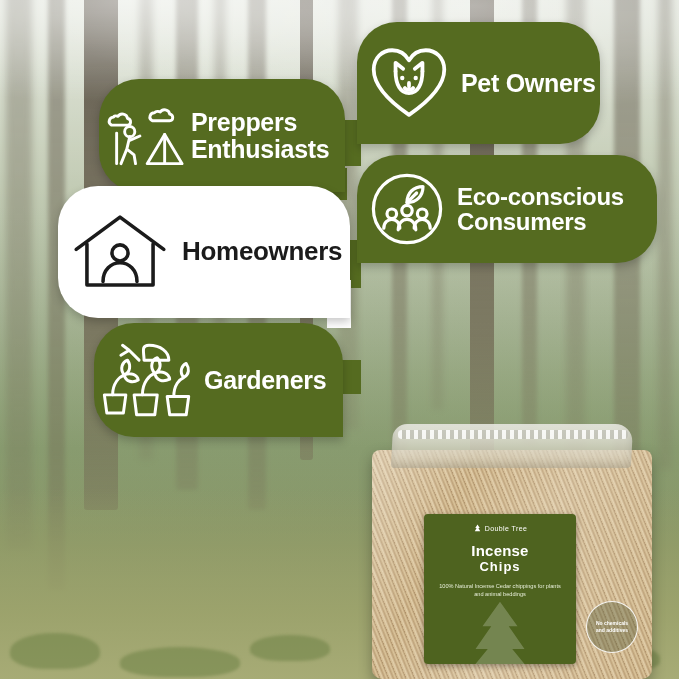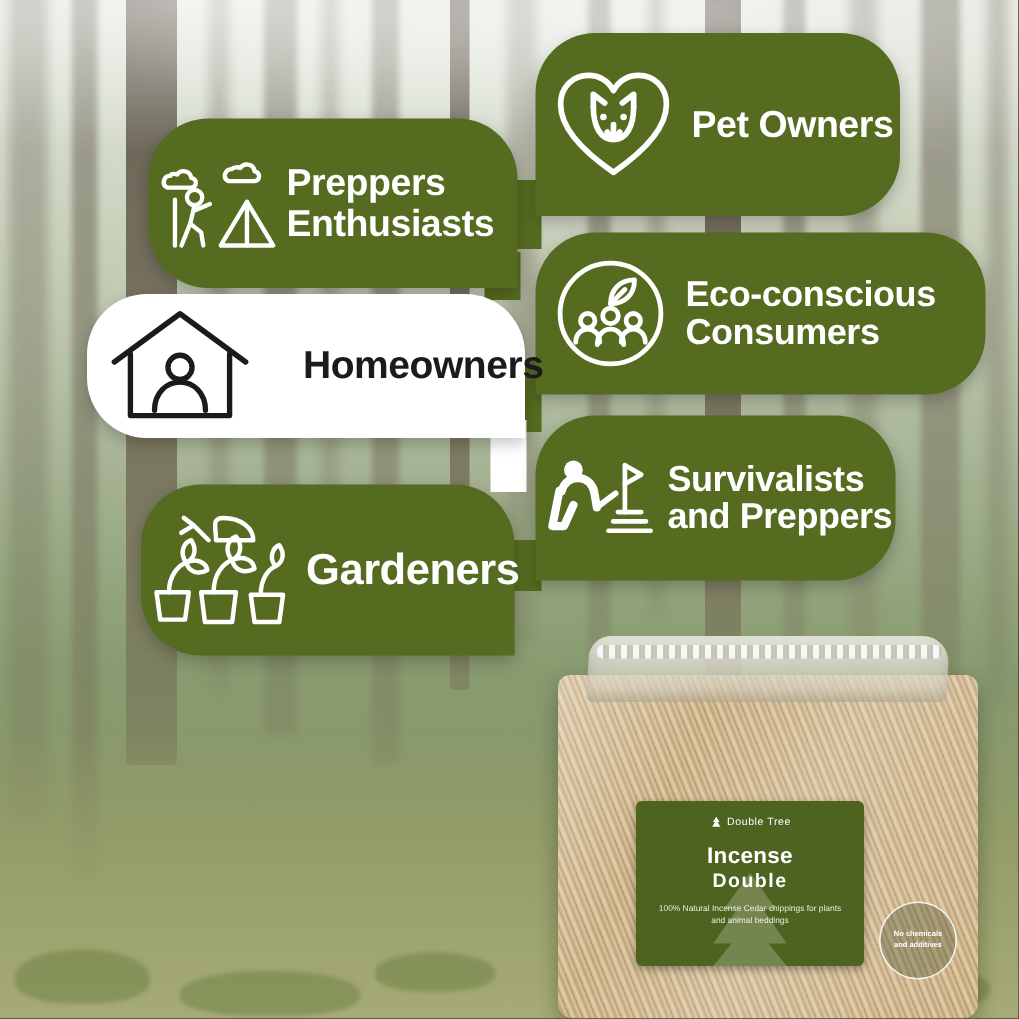--- a/index.html
+++ b/index.html
@@ -103,23 +103,22 @@
   }
   #b-outdoor {
     left: 99px; top: 79px; width: 246px; height: 113px;
     border-radius: 40px 40px 0 40px;
   }
   #b-eco {
     left: 357px; top: 155px; width: 300px; height: 108px;
     border-radius: 40px 40px 40px 0;
   }
   #b-home {
-    left: 58px; top: 196px; width: 292px; height: 96px;
+    left: 58px; top: 186px; width: 292px; height: 132px;
     border-radius: 40px 40px 0 40px;
-    gap: 20px;
   }
   #b-surv {
     left: 357px; top: 277px; width: 240px; height: 110px;
     border-radius: 40px 40px 40px 0;
   }
   #b-gard {
     left: 94px; top: 323px; width: 249px; height: 114px;
     border-radius: 40px 40px 0 40px;
   }
 
@@ -182,22 +181,22 @@
     box-shadow: inset 0 -4px 8px rgba(0,0,0,0.12);
   }
   .seal {
     position: absolute;
     left: 36px; top: 6px; width: 230px; height: 9px;
     background: repeating-linear-gradient(90deg, rgba(255,255,255,0.8) 0 4px, rgba(190,190,180,0.7) 4px 8px);
     border-radius: 4px;
   }
   .label {
     position: absolute;
-    left: 52px; top: 84px;
-    width: 152px; height: 110px;
+    left: 52px; top: 64px;
+    width: 152px; height: 150px;
     background: #4e631f;
     border-radius: 4px;
     color: #fff;
     text-align: center;
     box-shadow: 0 2px 6px rgba(0,0,0,0.35);
     overflow: hidden;
   }
   .label .brand {
     margin-top: 10px;
     font-size: 7px;
@@ -333,65 +332,49 @@
       <svg width="100" height="84" viewBox="0 0 110 94" fill="none" stroke="#1b1b1b" stroke-width="4" stroke-linecap="round" stroke-linejoin="round">
         <path d="M6 44 L55 8 L104 44"></path>
         <path d="M18 38 L18 84 L92 84 L92 38"></path>
         <circle cx="55" cy="48" r="9"></circle>
         <path d="M36 80 c0 -13 9 -21 19 -21 c10 0 19 8 19 21"></path>
       </svg>
     </div>
     <div class="lbl" style="font-size:26px;">Homeowners</div>
   </div>
 
-  <div class="bubble green" id="b-surv">
-    <div class="ic" style="width:88px;height:100%;">
-      <svg width="78" height="78" viewBox="0 0 100 100" fill="none" stroke="#ffffff" stroke-width="4" stroke-linecap="round" stroke-linejoin="round">
-        <circle cx="26" cy="26" r="8" fill="#ffffff" stroke="none"></circle>
-        <path d="M16 44 c2 -8 8 -11 14 -11 c8 0 13 6 14 13 l2 12" stroke-width="7"></path>
-        <path d="M14 44 L8 74 L18 74 L26 56" stroke-width="7"></path>
-        <path d="M46 58 L62 46" stroke-width="5"></path>
-        <path d="M70 22 L70 62"></path>
-        <path d="M70 22 L84 30 L70 38"></path>
-        <path d="M56 78 L92 78"></path>
-        <path d="M60 70 L88 70"></path>
-        <path d="M64 62 L84 62"></path>
-      </svg>
-    </div>
-    <div class="lbl" style="font-size:24px;">Survivalists and Preppers</div>
-  </div>
 
   <div class="bubble green" id="b-gard">
     <div class="ic" style="width:110px;height:100%;">
       <svg width="96" height="86" viewBox="0 0 116 104" fill="none" stroke="#ffffff" stroke-width="3.6" stroke-linecap="round" stroke-linejoin="round">
         <path d="M58 10 c14 0 24 8 24 18 l-30 0 c0 -10 -4 -18 6 -18z"></path>
         <path d="M46 28 L34 16 M34 16 L24 22 M34 16 L26 10"></path>
         <path d="M14 70 c0 -14 8 -22 14 -24 M28 46 c-6 -8 -2 -16 4 -18 c4 6 4 14 -4 18z M28 46 c8 -4 16 0 17 6 c-7 4 -15 2 -17 -6z"></path>
         <path d="M4 70 L30 70 L27 92 L7 92 Z"></path>
         <path d="M50 70 c0 -16 9 -24 15 -26 M65 44 c-7 -8 -3 -17 3 -19 c5 6 5 15 -3 19z M65 44 c9 -4 17 0 18 7 c-8 4 -16 2 -18 -7z"></path>
         <path d="M40 70 L68 70 L65 94 L43 94 Z"></path>
         <path d="M88 72 c0 -14 7 -21 12 -23 M100 49 c-6 -7 -2 -15 3 -17 c4 6 4 13 -3 17z"></path>
         <path d="M80 72 L106 72 L103 94 L83 94 Z"></path>
       </svg>
     </div>
-    <div class="lbl" style="font-size:29px;">Gardeners</div>
+    <div class="lbl" style="font-size:25px;">Gardeners</div>
   </div>
 
 
   <div id="bag">
     <div class="bagbody">
       <div class="label">
         <div class="brand">
           <svg width="9" height="9" viewBox="0 0 20 20" fill="#ffffff">
               <path d="M10 1 L15 9 L12 9 L16 16 L4 16 L8 9 L5 9 Z"></path>
             </svg>
           <span>Double Tree</span>
         </div>
         <div class="l1">Incense</div>
-        <div class="l3">Double</div>
+        <div class="l3">Chips</div>
         <div class="sub">100% Natural Incense Cedar chippings for plants and animal beddings</div>
         <svg class="tree" width="96" height="70" viewBox="0 0 100 80" fill="#ffffff">
           <path d="M50 2 L70 30 L60 30 L78 56 L64 56 L82 78 L18 78 L36 56 L22 56 L40 30 L30 30 Z"></path>
         </svg>
       </div>
       <div class="badge">No chemicals and additives</div>
     </div>
     <div class="bagtop"></div>
     <div class="seal"></div>
   </div>

